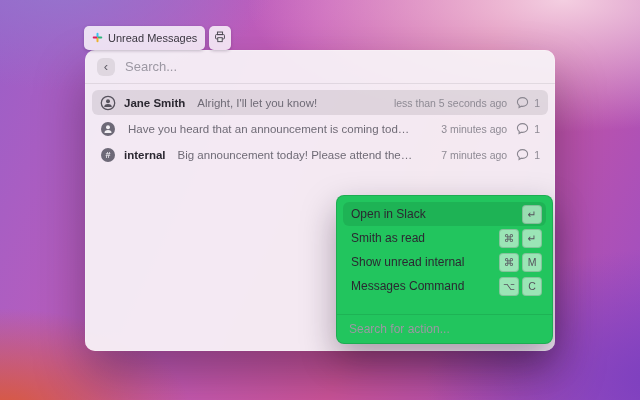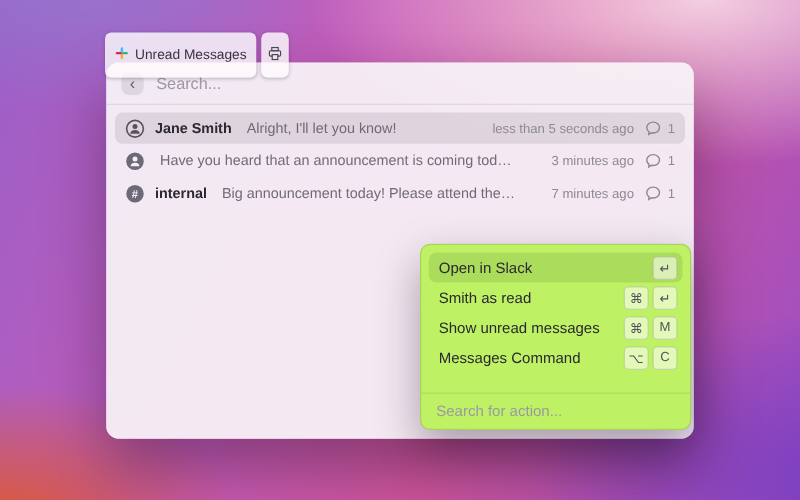--- a/index.html
+++ b/index.html
@@ -13,21 +13,21 @@
     background:
       radial-gradient(90% 60% at 88% 0%, rgba(246,213,228,0.95) 0%, rgba(246,213,228,0) 55%),
       radial-gradient(50% 45% at 0% 104%, rgba(222,88,44,0.95) 0%, rgba(222,88,44,0) 60%),
       radial-gradient(70% 60% at 105% 95%, rgba(122,62,190,0.95) 0%, rgba(122,62,190,0) 55%),
       radial-gradient(60% 50% at 10% -5%, rgba(148,118,206,0.95) 0%, rgba(148,118,206,0) 55%),
       linear-gradient(115deg, #9a5fc8 0%, #c75cb8 40%, #d0569b 62%, #9a4ec6 100%);
   }
   
   .title-area{position:absolute;left:84px;top:26px;display:flex;gap:4px;z-index:3;}
   .pill{
-    height:36px;display:flex;align-items:center;gap:5px;padding:0 8px;
+    height:24px;display:flex;align-items:center;gap:5px;padding:0 8px;
     background:rgba(252,250,252,0.82);border-radius:5px;
     box-shadow:0 1px 3px rgba(40,20,50,0.25);
     font-size:11px;color:#39353f;border:none;
   }
   .pill.icon-btn{width:22px;padding:0;justify-content:center;cursor:pointer;}
   
   .window{
     position:absolute;left:85px;top:50px;width:470px;height:301px;
     background:rgba(246,242,246,0.94);
     border-radius:10px;z-index:2;
@@ -55,21 +55,21 @@
   .row-icon{width:16px;height:16px;flex:0 0 auto;display:flex;align-items:center;justify-content:center;}
   .row-title{font-weight:700;color:#2b2831;white-space:nowrap;}
   .row-msg{flex:1;min-width:0;color:#6f6b76;white-space:nowrap;overflow:hidden;text-overflow:ellipsis;margin-left:4px;}
   .row-right{display:flex;align-items:center;gap:5px;flex:0 0 auto;margin-left:18px;}
   .row-time{color:#8e8a94;font-size:10.5px;}
   .bubble-icon{display:flex;align-items:center;margin-left:4px;}
   .row-count{color:#8e8a94;font-size:10.5px;}
   
   .action-menu{
     position:absolute;left:336px;top:195px;width:217px;height:149px;z-index:4;
-    background:#bef264;border:1px solid rgba(0,0,0,0.12);border-radius:8px;
+    background:#22c55e;border:1px solid rgba(0,0,0,0.12);border-radius:8px;
     box-shadow:0 14px 34px rgba(25,10,35,0.35);
     box-sizing:border-box;
   }
   .menu-items{padding:6px;}
   .menu-item{
     height:24px;display:flex;align-items:center;padding:0 4px 0 8px;border-radius:6px;
     font-size:12px;color:#2b2831;cursor:pointer;
   }
   .menu-item.selected{background:rgba(0,0,0,0.09);}
   .menu-keys{margin-left:auto;display:flex;gap:3px;}
@@ -204,21 +204,21 @@
 
     <div class="menu-item">
       <span>Smith as read</span>
       <span class="menu-keys">
         <span class="key">⌘</span>
         <span class="key">↵</span>
       </span>
     </div>
 
     <div class="menu-item">
-      <span>Show unread messages</span>
+      <span>Show unread internal</span>
       <span class="menu-keys">
         <span class="key">⌘</span>
         <span class="key">M</span>
       </span>
     </div>
 
     <div class="menu-item">
       <span>Messages Command</span>
       <span class="menu-keys">
         <span class="key">⌥</span>

